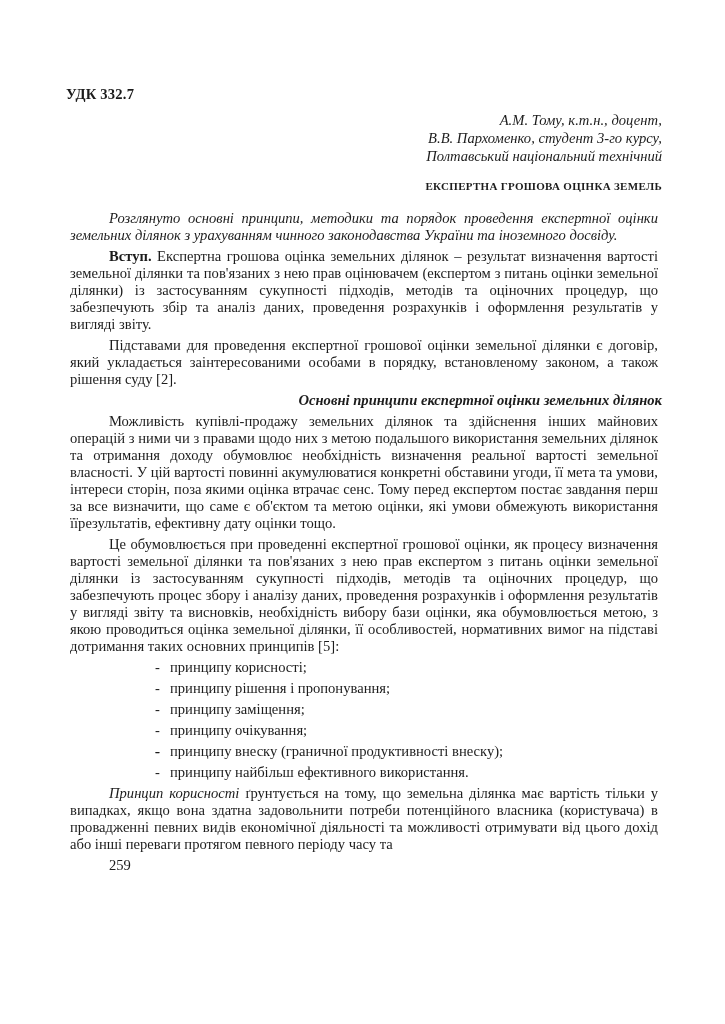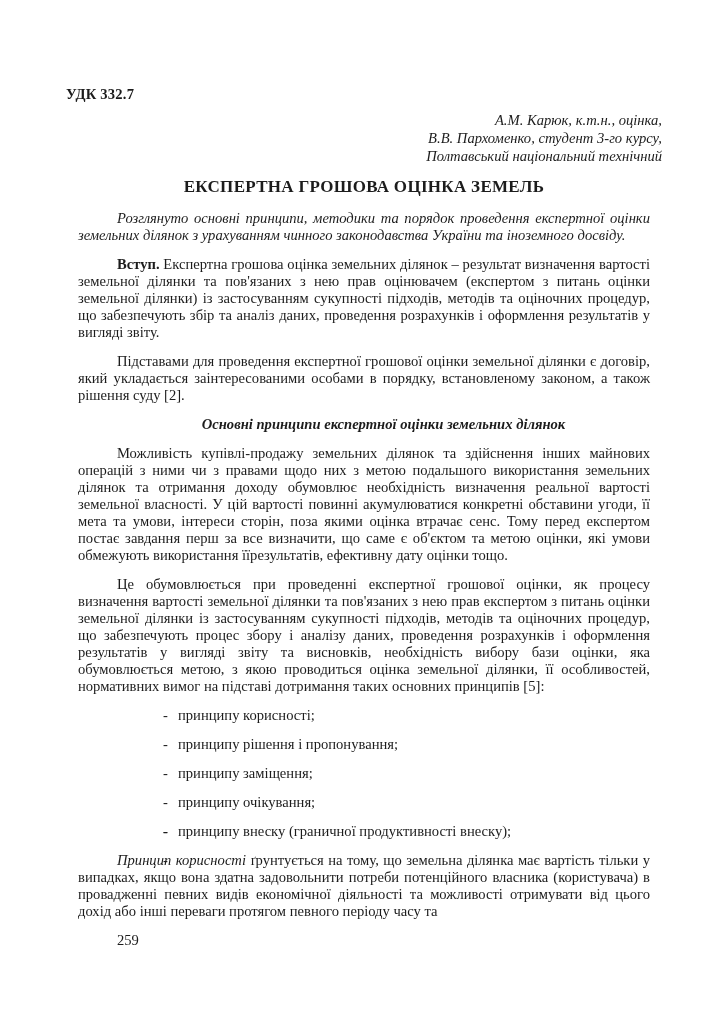--- a/index.html
+++ b/index.html
@@ -26,41 +26,41 @@
   }
   .authors {
     margin-top: 8px;
     text-align: right;
     font-style: italic;
     line-height: 18px;
   }
   .title {
     margin-top: 12px;
     margin-bottom: 14px;
-    text-align: center;
+    text-align: right;
     font-weight: bold;
-    font-size: 17px;
+    font-size: 11px;
     line-height: 19px;
     letter-spacing: 0.3px;
   }
   p.para {
-    margin: 12px;
+    margin: 4px;
     text-align: justify;
     text-indent: 39px;
   }
   .italic  { font-style: italic; }
   .bold    { font-weight: bold; }
   .bolditalic { font-weight: bold; font-style: italic; }
   .gap-top { margin-top: 7px; }
   .section-heading {
     margin: 0;
     text-indent: 39px;
     font-weight: bold;
     font-style: italic;
-    text-align: center;
+    text-align: right;
   }
   .principles { margin: 0; }
   .principle-item {
     padding-left: 61px;
     text-indent: 0;
     text-align: left;
     position: relative;
   }
   .principle-dash {
     position: absolute;
@@ -74,21 +74,21 @@
   }
 </style>
 </head>
 <body>
 
 <div class="page">
 
   <div class="udc">УДК 332.7</div>
 
   <div class="authors">
-    <div>А.М. Карюк, к.т.н., оцінка,</div>
+    <div>А.М. Тому, к.т.н., доцент,</div>
     <div>В.В. Пархоменко, студент 3-го курсу,</div>
     <div>Полтавський національний технічний</div>
   </div>
 
   <div class="title">ЕКСПЕРТНА ГРОШОВА ОЦІНКА ЗЕМЕЛЬ</div>
 
   <p class="para italic">Розглянуто основні принципи, методики та порядок проведення експертної оцінки земельних ділянок з урахуванням чинного законодавства України та іноземного досвіду.</p>
 
 
   <p class="para gap-top"><span class="bold">Вступ.</span><span> Експертна грошова оцінка земельних ділянок – результат визначення вартості земельної ділянки та пов'язаних з нею прав оцінювачем (експертом з питань оцінки земельної ділянки) із застосуванням сукупності підходів, методів та оціночних процедур, що забезпечують збір та аналіз даних, проведення розрахунків і оформлення результатів у вигляді звіту.</span></p>
@@ -102,20 +102,20 @@
 
   <p class="para">Це обумовлюється при проведенні експертної грошової оцінки, як процесу визначення вартості земельної ділянки та пов'язаних з нею прав експертом з питань оцінки земельної ділянки із застосуванням сукупності підходів, методів та оціночних процедур, що забезпечують процес збору і аналізу даних, проведення розрахунків і оформлення результатів у вигляді звіту та висновків, необхідність вибору бази оцінки, яка обумовлюється метою, з якою проводиться оцінка земельної ділянки, її особливостей, нормативних вимог на підставі дотримання таких основних принципів [5]:</p>
 
   <div class="principles">
     <p class="para principle-item"><span class="principle-dash">-</span><span>принципу корисності;</span></p>
     <p class="para principle-item"><span class="principle-dash">-</span><span>принципу рішення і пропонування;</span></p>
     <p class="para principle-item"><span class="principle-dash">-</span><span>принципу заміщення;</span></p>
     <p class="para principle-item"><span class="principle-dash">-</span><span>принципу очікування;</span></p>
     <p class="para principle-item"><span class="principle-dash">-</span></p>
     <p class="para principle-item"><span class="principle-dash">-</span><span>принципу внеску (граничної продуктивності внеску);</span></p>
-    <p class="para principle-item"><span class="principle-dash">-</span></p>
+    <p class="para principle-item"><span class="principle-dash">-</span><span>принципу найбільш ефективного використання.</span></p>
   </div>
 
   <p class="para"><span class="italic">Принцип корисності</span><span> ґрунтується на тому, що земельна ділянка має вартість тільки у випадках, якщо вона здатна задовольнити потреби потенційного власника (користувача) в провадженні певних видів економічної діяльності та можливості отримувати від цього дохід або інші переваги протягом певного періоду часу та</span></p>
 
   <p class="para page-number">259</p>
 
 </div>
 
 </body></html>

